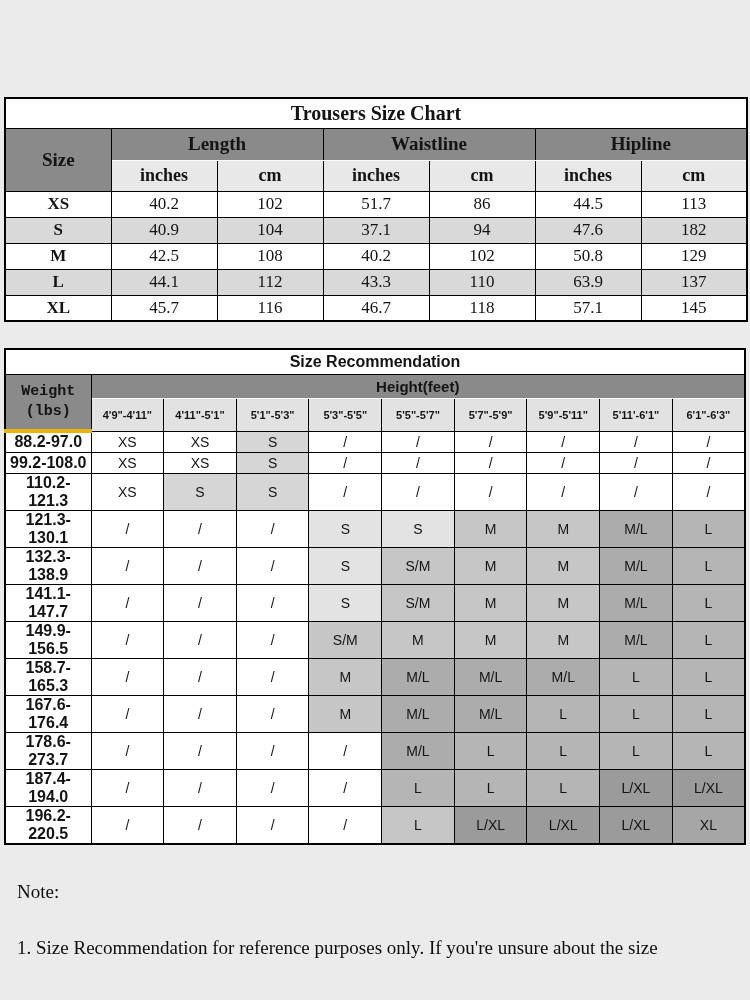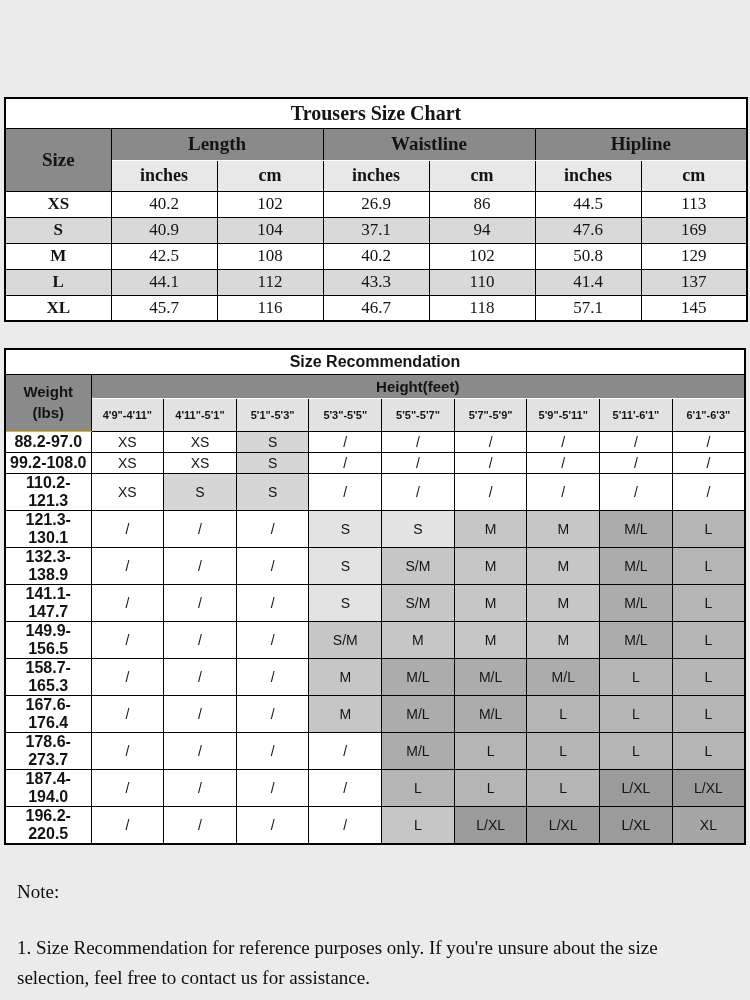--- a/index.html
+++ b/index.html
@@ -57,22 +57,22 @@
   .t2 .title-row td {
     height: 25px; background: #ffffff;
     font-weight: bold; font-size: 16px;
   }
   .t2 .hdr2 td {
     height: 24px; background: #8a8a8a;
     font-weight: bold; font-size: 15px;
     border-bottom: 1px solid #fdfdfd;
   }
   .t2 .hdr2 td.weight-hdr {
-    border-bottom: 1px solid #eab308;
-    line-height: 1.35; font-size: 15px;
+    border-bottom: 4px solid #eab308;
+    line-height: 1.35; font-size: 15px; font-family: Liberation Mono, monospace;
   }
   .t2 .ranges td {
     height: 33px; background: #e2e2e2;
     font-weight: bold; font-size: 11px;
     border-top: 1px solid #fdfdfd;
   }
   .t2 tbody td { height: 21px; font-size: 14px; }
   .t2 tbody td.wl {
     font-weight: bold; font-size: 16px; background: #ffffff;
   }
@@ -121,50 +121,50 @@
         <td>cm</td>
         <td>inches</td>
         <td>cm</td>
       </tr>
     </tbody>
     <tbody>
         <tr>
           <td class="sz">XS</td>
           <td>40.2</td>
           <td>102</td>
-          <td>26.9</td>
+          <td>51.7</td>
           <td>86</td>
           <td>44.5</td>
           <td>113</td>
         </tr>
         <tr class="alt">
           <td class="sz">S</td>
           <td>40.9</td>
           <td>104</td>
           <td>37.1</td>
           <td>94</td>
           <td>47.6</td>
-          <td>169</td>
+          <td>182</td>
         </tr>
         <tr>
           <td class="sz">M</td>
           <td>42.5</td>
           <td>108</td>
           <td>40.2</td>
           <td>102</td>
           <td>50.8</td>
           <td>129</td>
         </tr>
         <tr class="alt">
           <td class="sz">L</td>
           <td>44.1</td>
           <td>112</td>
           <td>43.3</td>
           <td>110</td>
-          <td>41.4</td>
+          <td>63.9</td>
           <td>137</td>
         </tr>
         <tr>
           <td class="sz">XL</td>
           <td>45.7</td>
           <td>116</td>
           <td>46.7</td>
           <td>118</td>
           <td>57.1</td>
           <td>145</td>
@@ -353,17 +353,16 @@
           <td style="background: rgb(155, 155, 155);">L/XL</td>
           <td style="background: rgb(166, 166, 166);">XL</td>
         </tr>
       </tbody>
   </table>
 
   <div class="notes">
     <div class="note-head">Note:</div>
     <p>
       <span class="nl">1. Size Recommendation for reference purposes only. If you're unsure about the size</span>
-      <span class="nl">selection, feel free to contact us for assistance.</span>
     </p>
   </div>
 
 </div>
 
 </body></html>

